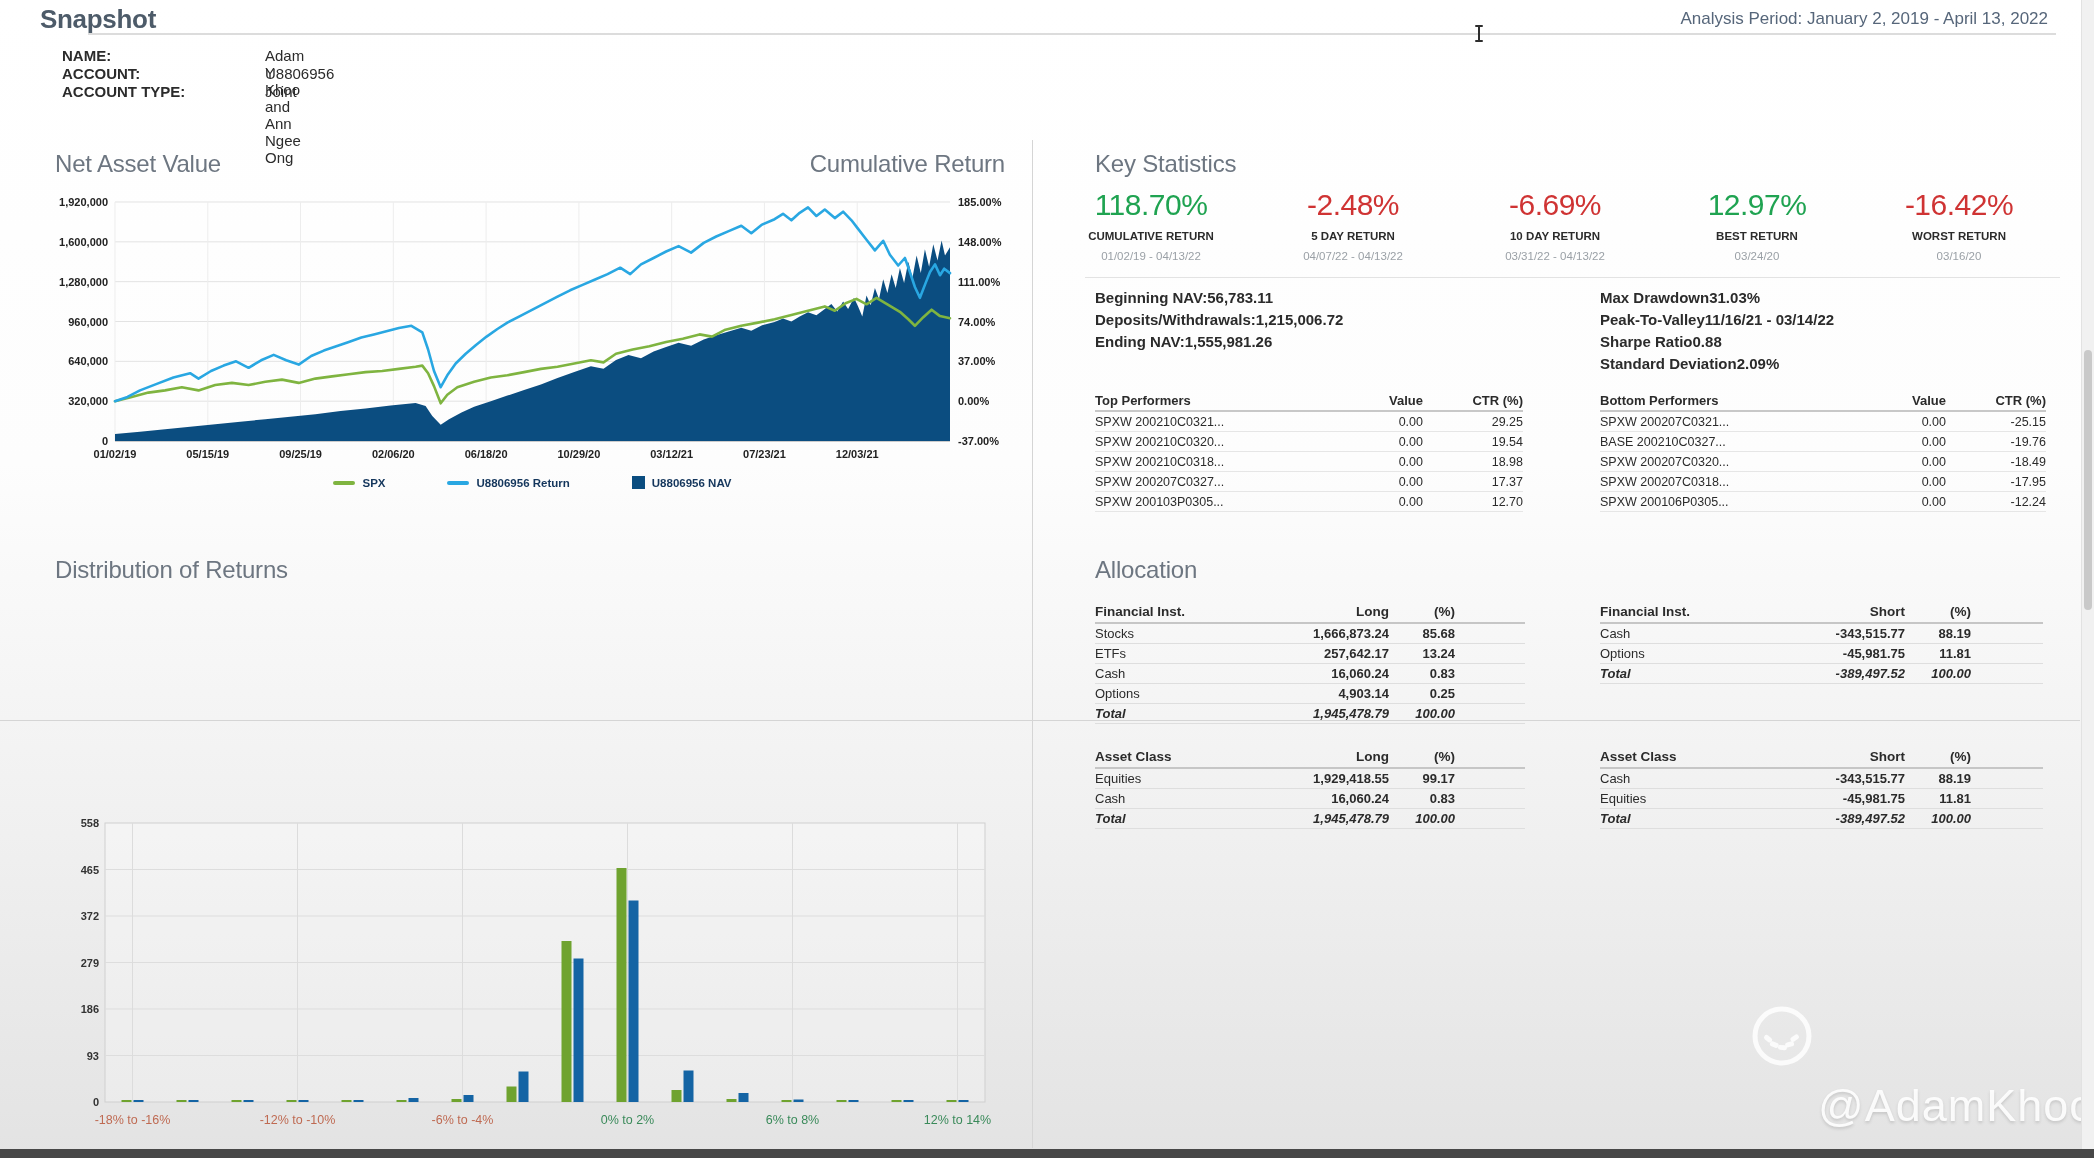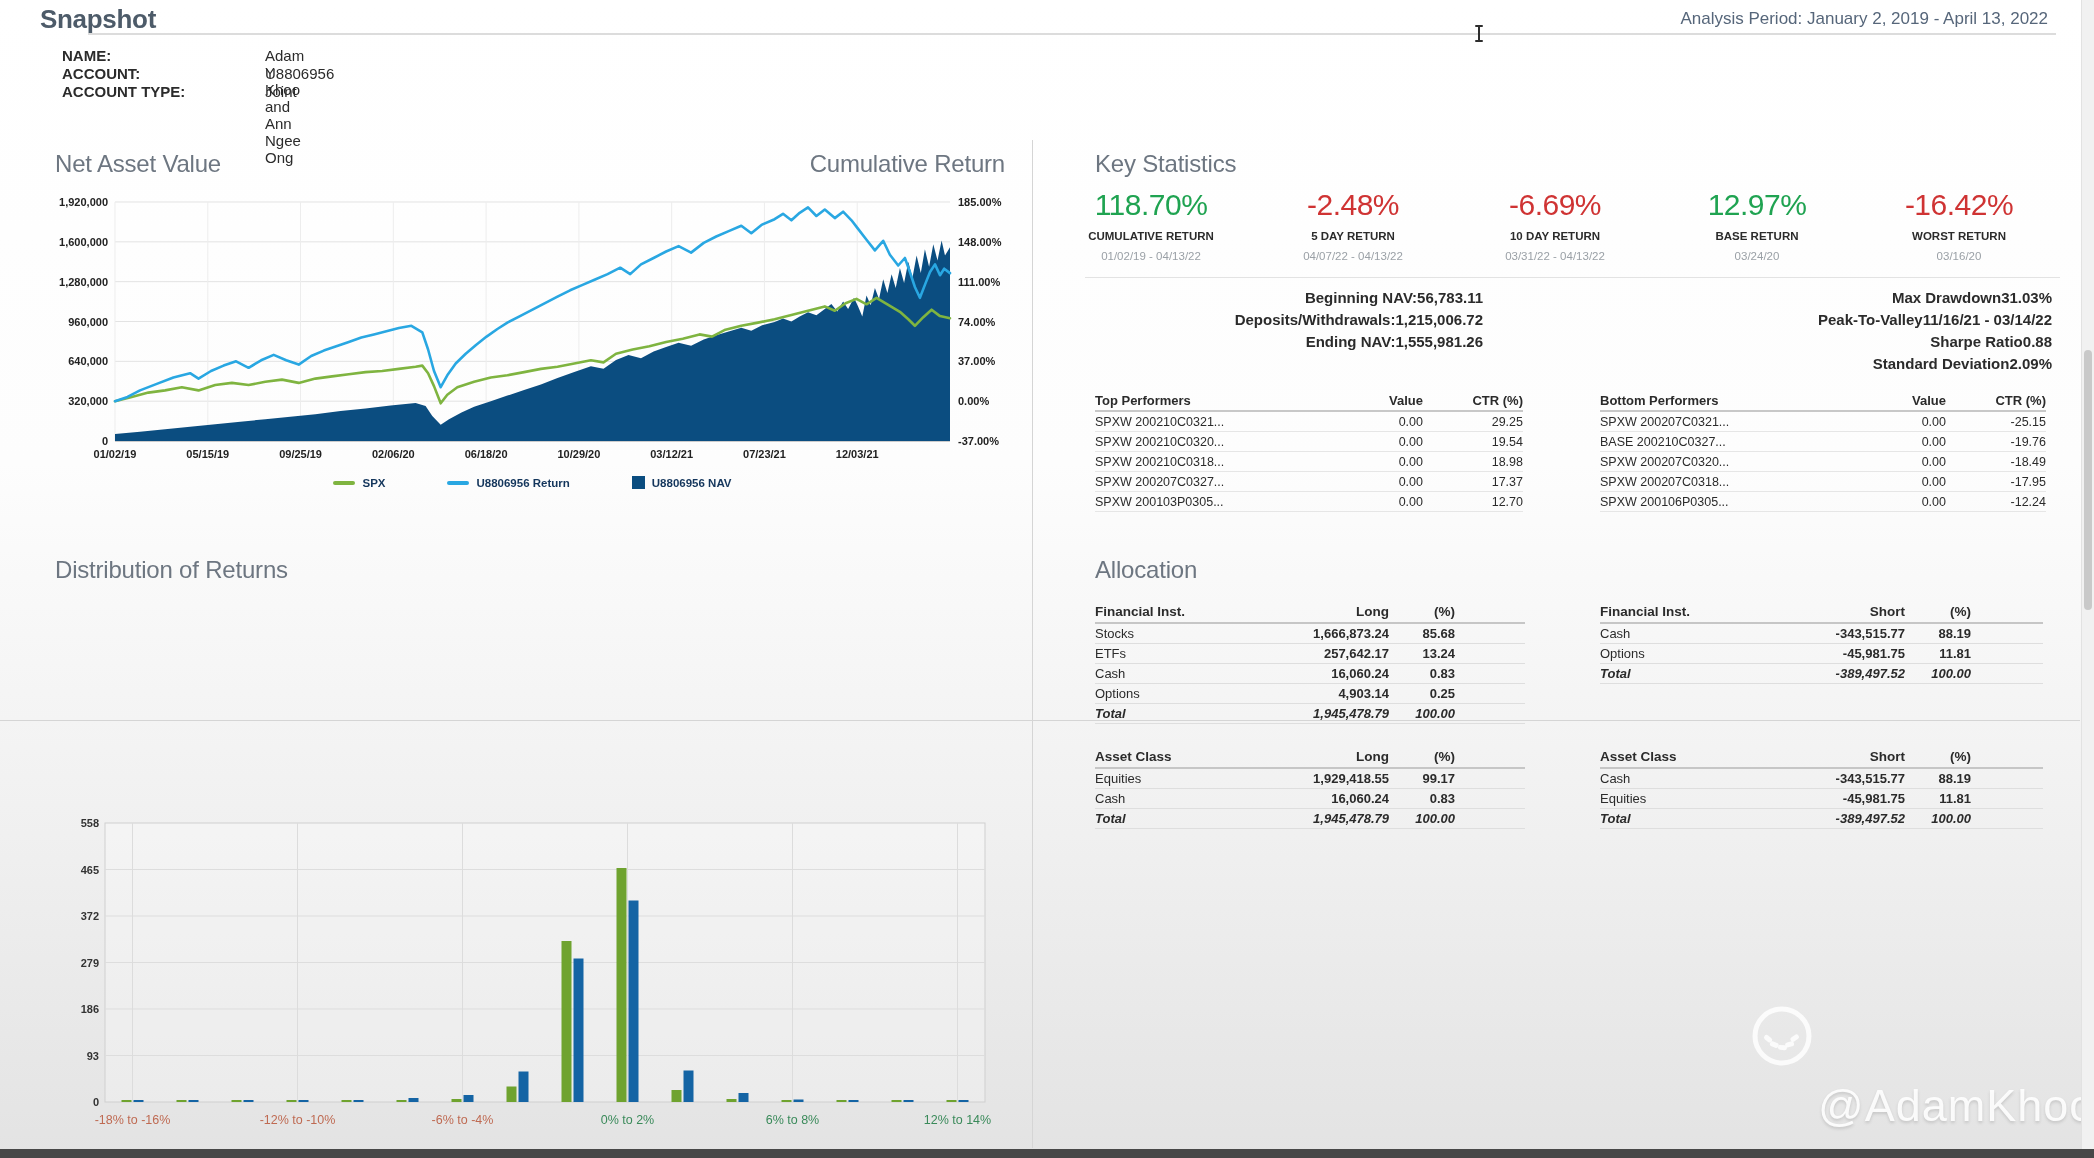--- a/index.html
+++ b/index.html
@@ -31,21 +31,21 @@
 
   
   .stats-row { position:absolute; left:1050px; top:188px; width:1010px; display:flex; }
   .stat { flex:1; text-align:center; }
   .stat-value { font-size:30px; font-weight:500; letter-spacing:-0.5px; }
   .stat-label { font-size:11.5px; font-weight:700; color:#2b2b2b; margin-top:8px; }
   .stat-period { font-size:11.5px; color:#9aa0a6; margin-top:8px; }
   .stats-divider { position:absolute; left:1085px; top:277px; width:975px; height:1px; background:#e3e3e3; }
 
   .sum-block { position:absolute; }
-  .sum-row { display:flex; justify-content:flex-end; height:22px; font-size:15px; align-items:center; }
+  .sum-row { display:flex; justify-content:flex-start; height:22px; font-size:15px; align-items:center; }
   .sum-row .lab { font-weight:700; }
   .sum-row .val { font-weight:600; }
 
   
   .perf-table { position:absolute; }
   .perf-head { display:grid; grid-template-columns:1fr 96px 100px; height:22px; align-items:center;
                font-size:13px; font-weight:700; border-bottom:2px solid #c8c8c8; }
   .perf-row  { display:grid; grid-template-columns:1fr 96px 100px; height:20px; align-items:center;
                font-size:12.5px; border-bottom:1px solid #e6e6e6; }
   .perf-head span:nth-child(2), .perf-head span:nth-child(3),
@@ -186,21 +186,21 @@
         <div class="stat-label">5 DAY RETURN</div>
         <div class="stat-period">04/07/22 - 04/13/22</div>
       </div>
       <div class="stat">
         <div class="stat-value" style="color: rgb(207, 51, 51);">-6.69%</div>
         <div class="stat-label">10 DAY RETURN</div>
         <div class="stat-period">03/31/22 - 04/13/22</div>
       </div>
       <div class="stat">
         <div class="stat-value" style="color: rgb(31, 163, 81);">12.97%</div>
-        <div class="stat-label">BASE RETURN</div>
+        <div class="stat-label">BEST RETURN</div>
         <div class="stat-period">03/24/20</div>
       </div>
       <div class="stat">
         <div class="stat-value" style="color: rgb(207, 51, 51);">-16.42%</div>
         <div class="stat-label">WORST RETURN</div>
         <div class="stat-period">03/16/20</div>
       </div>
     </div>
   <div class="stats-divider"></div>
   <div class="sum-block" style="left:1095px;top:286px;width:388px;">

